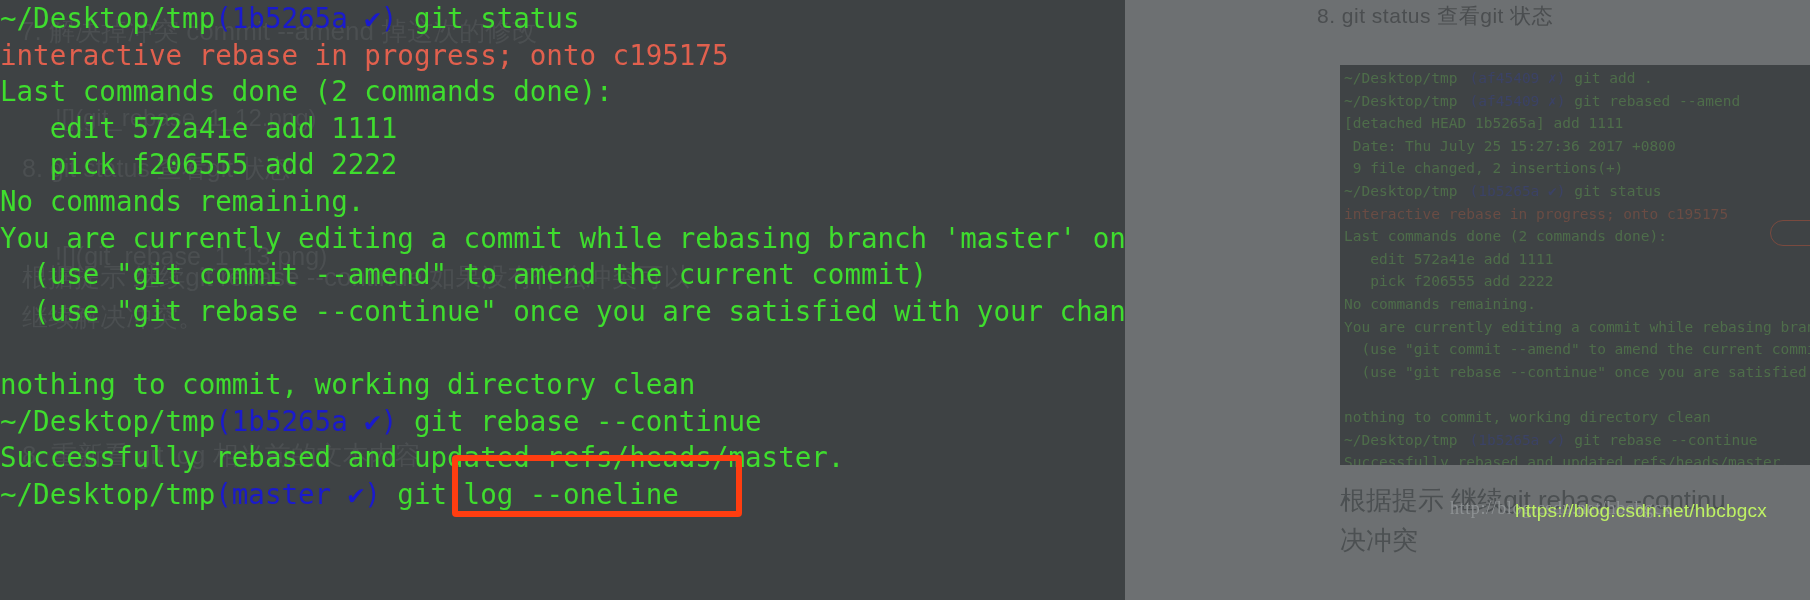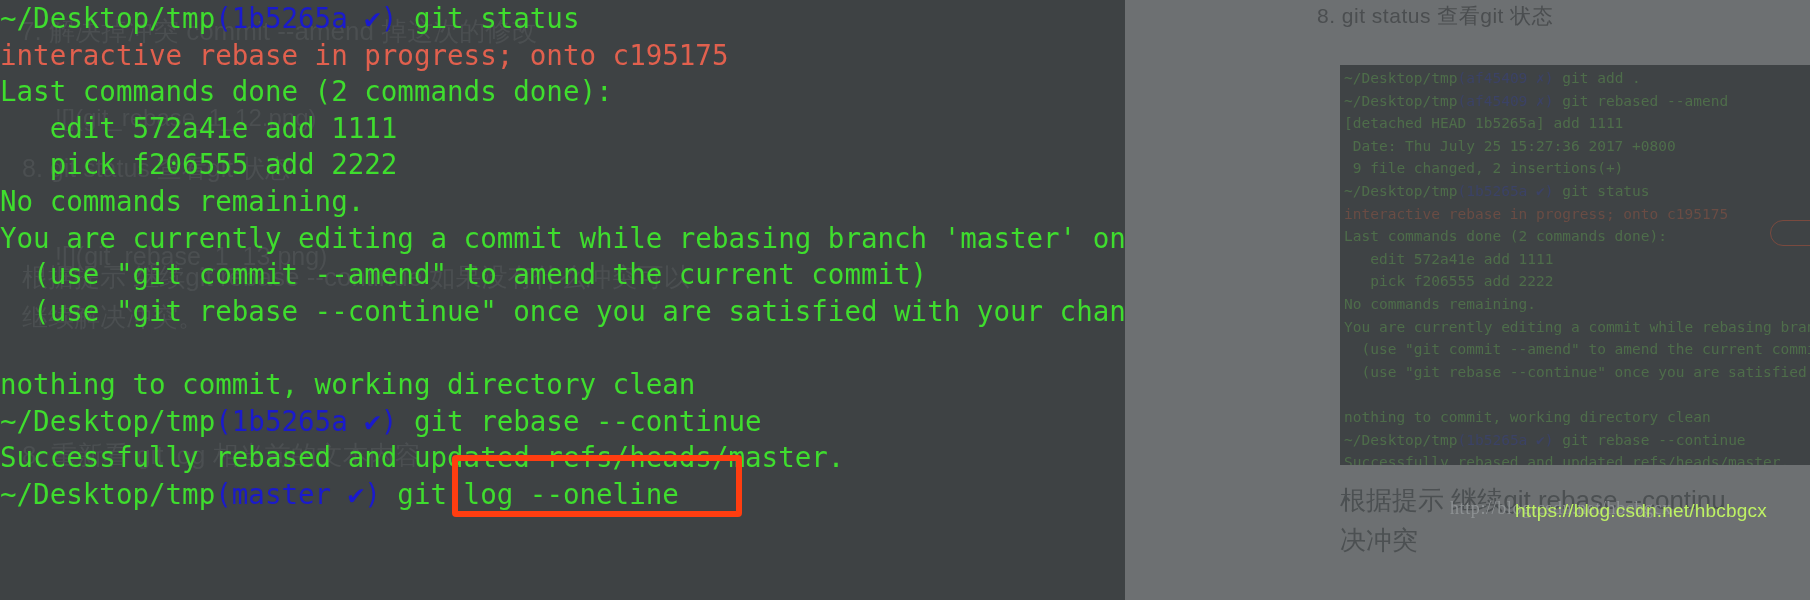--- a/index.html
+++ b/index.html
@@ -26,21 +26,21 @@
     background:#3f4345;
     overflow:hidden;
     font-family:"DejaVu Sans Mono", monospace;
     font-size:14.5px;line-height:22.6px;
     color:#4d6a4a;
     padding:2px 0 0 4px;
     box-sizing:border-box;
   }
   .blog-shot .l{white-space:pre;}
   .blog-shot .dim-green{color:#4e6d4a;}
-  .blog-shot .dim-blue{color:#3b4266;}
+  .blog-shot .dim-blue{color:#3b4266;margin-left:12px;}
   .blog-shot .dim-red{color:#6a4c44;}
   .oval-hl{
     position:absolute;left:430px;top:155px;width:180px;height:24px;
     border:1.5px solid #7a4a3f;border-radius:14px;
   }
   .blog-caption{
     position:absolute;left:215px;top:480px;width:620px;
     font-family:"Liberation Sans", sans-serif;
     font-size:26px;line-height:40px;color:#4c5052;white-space:nowrap;
   }

